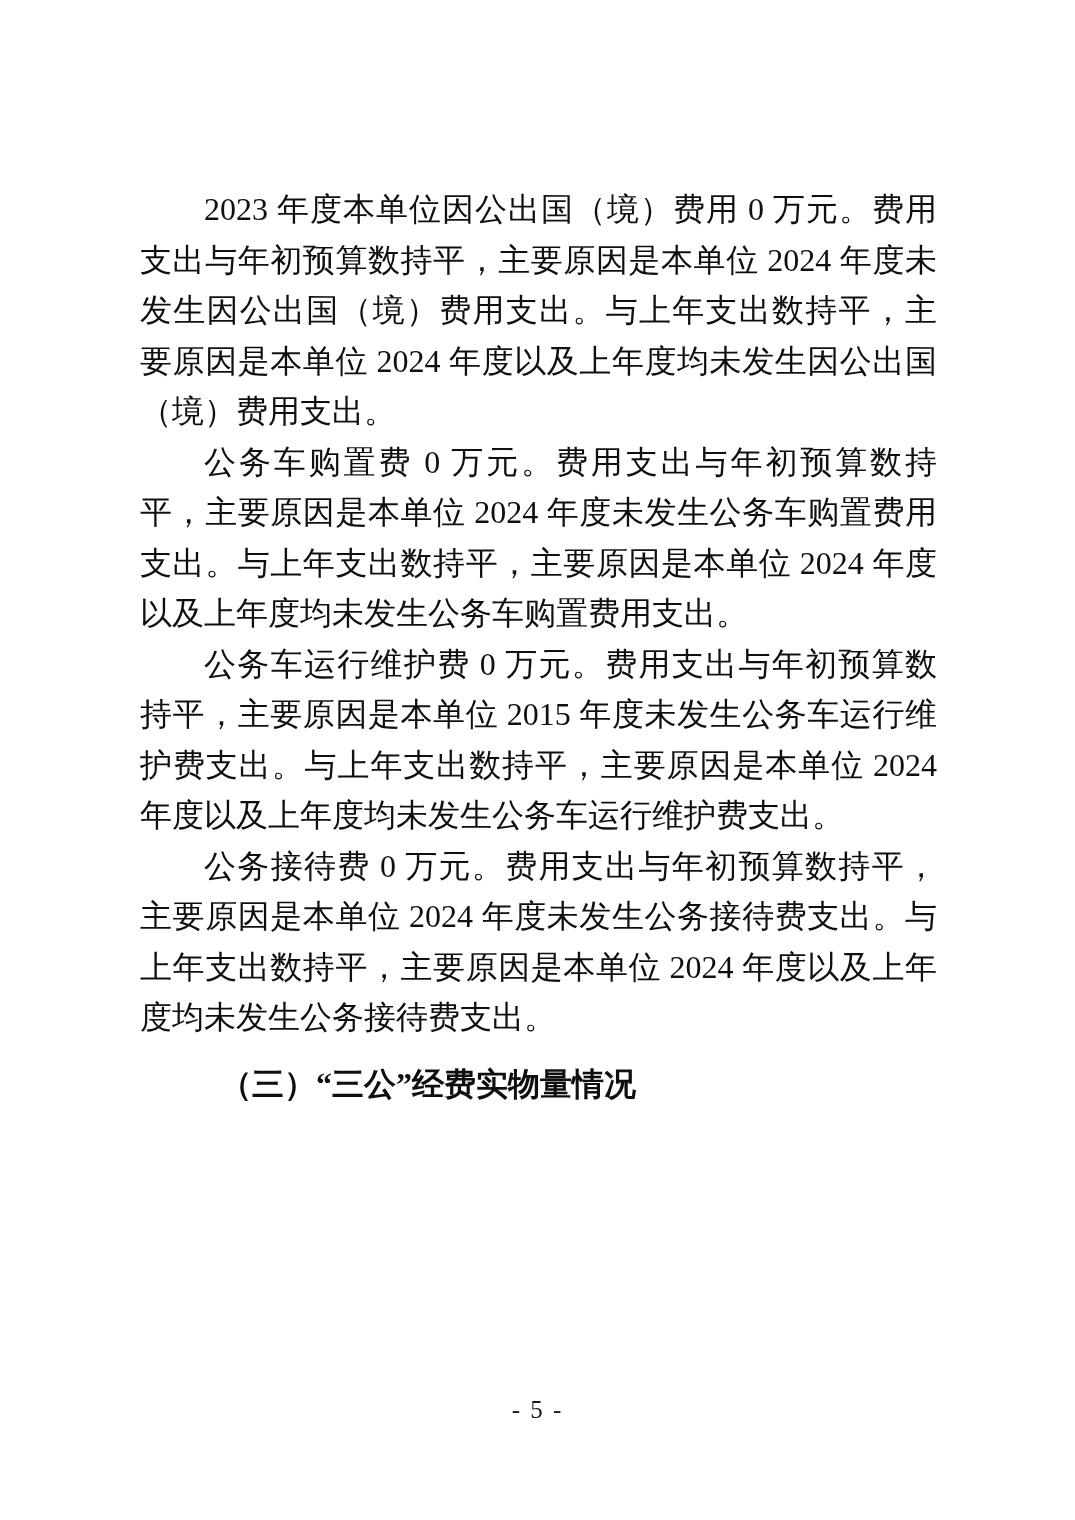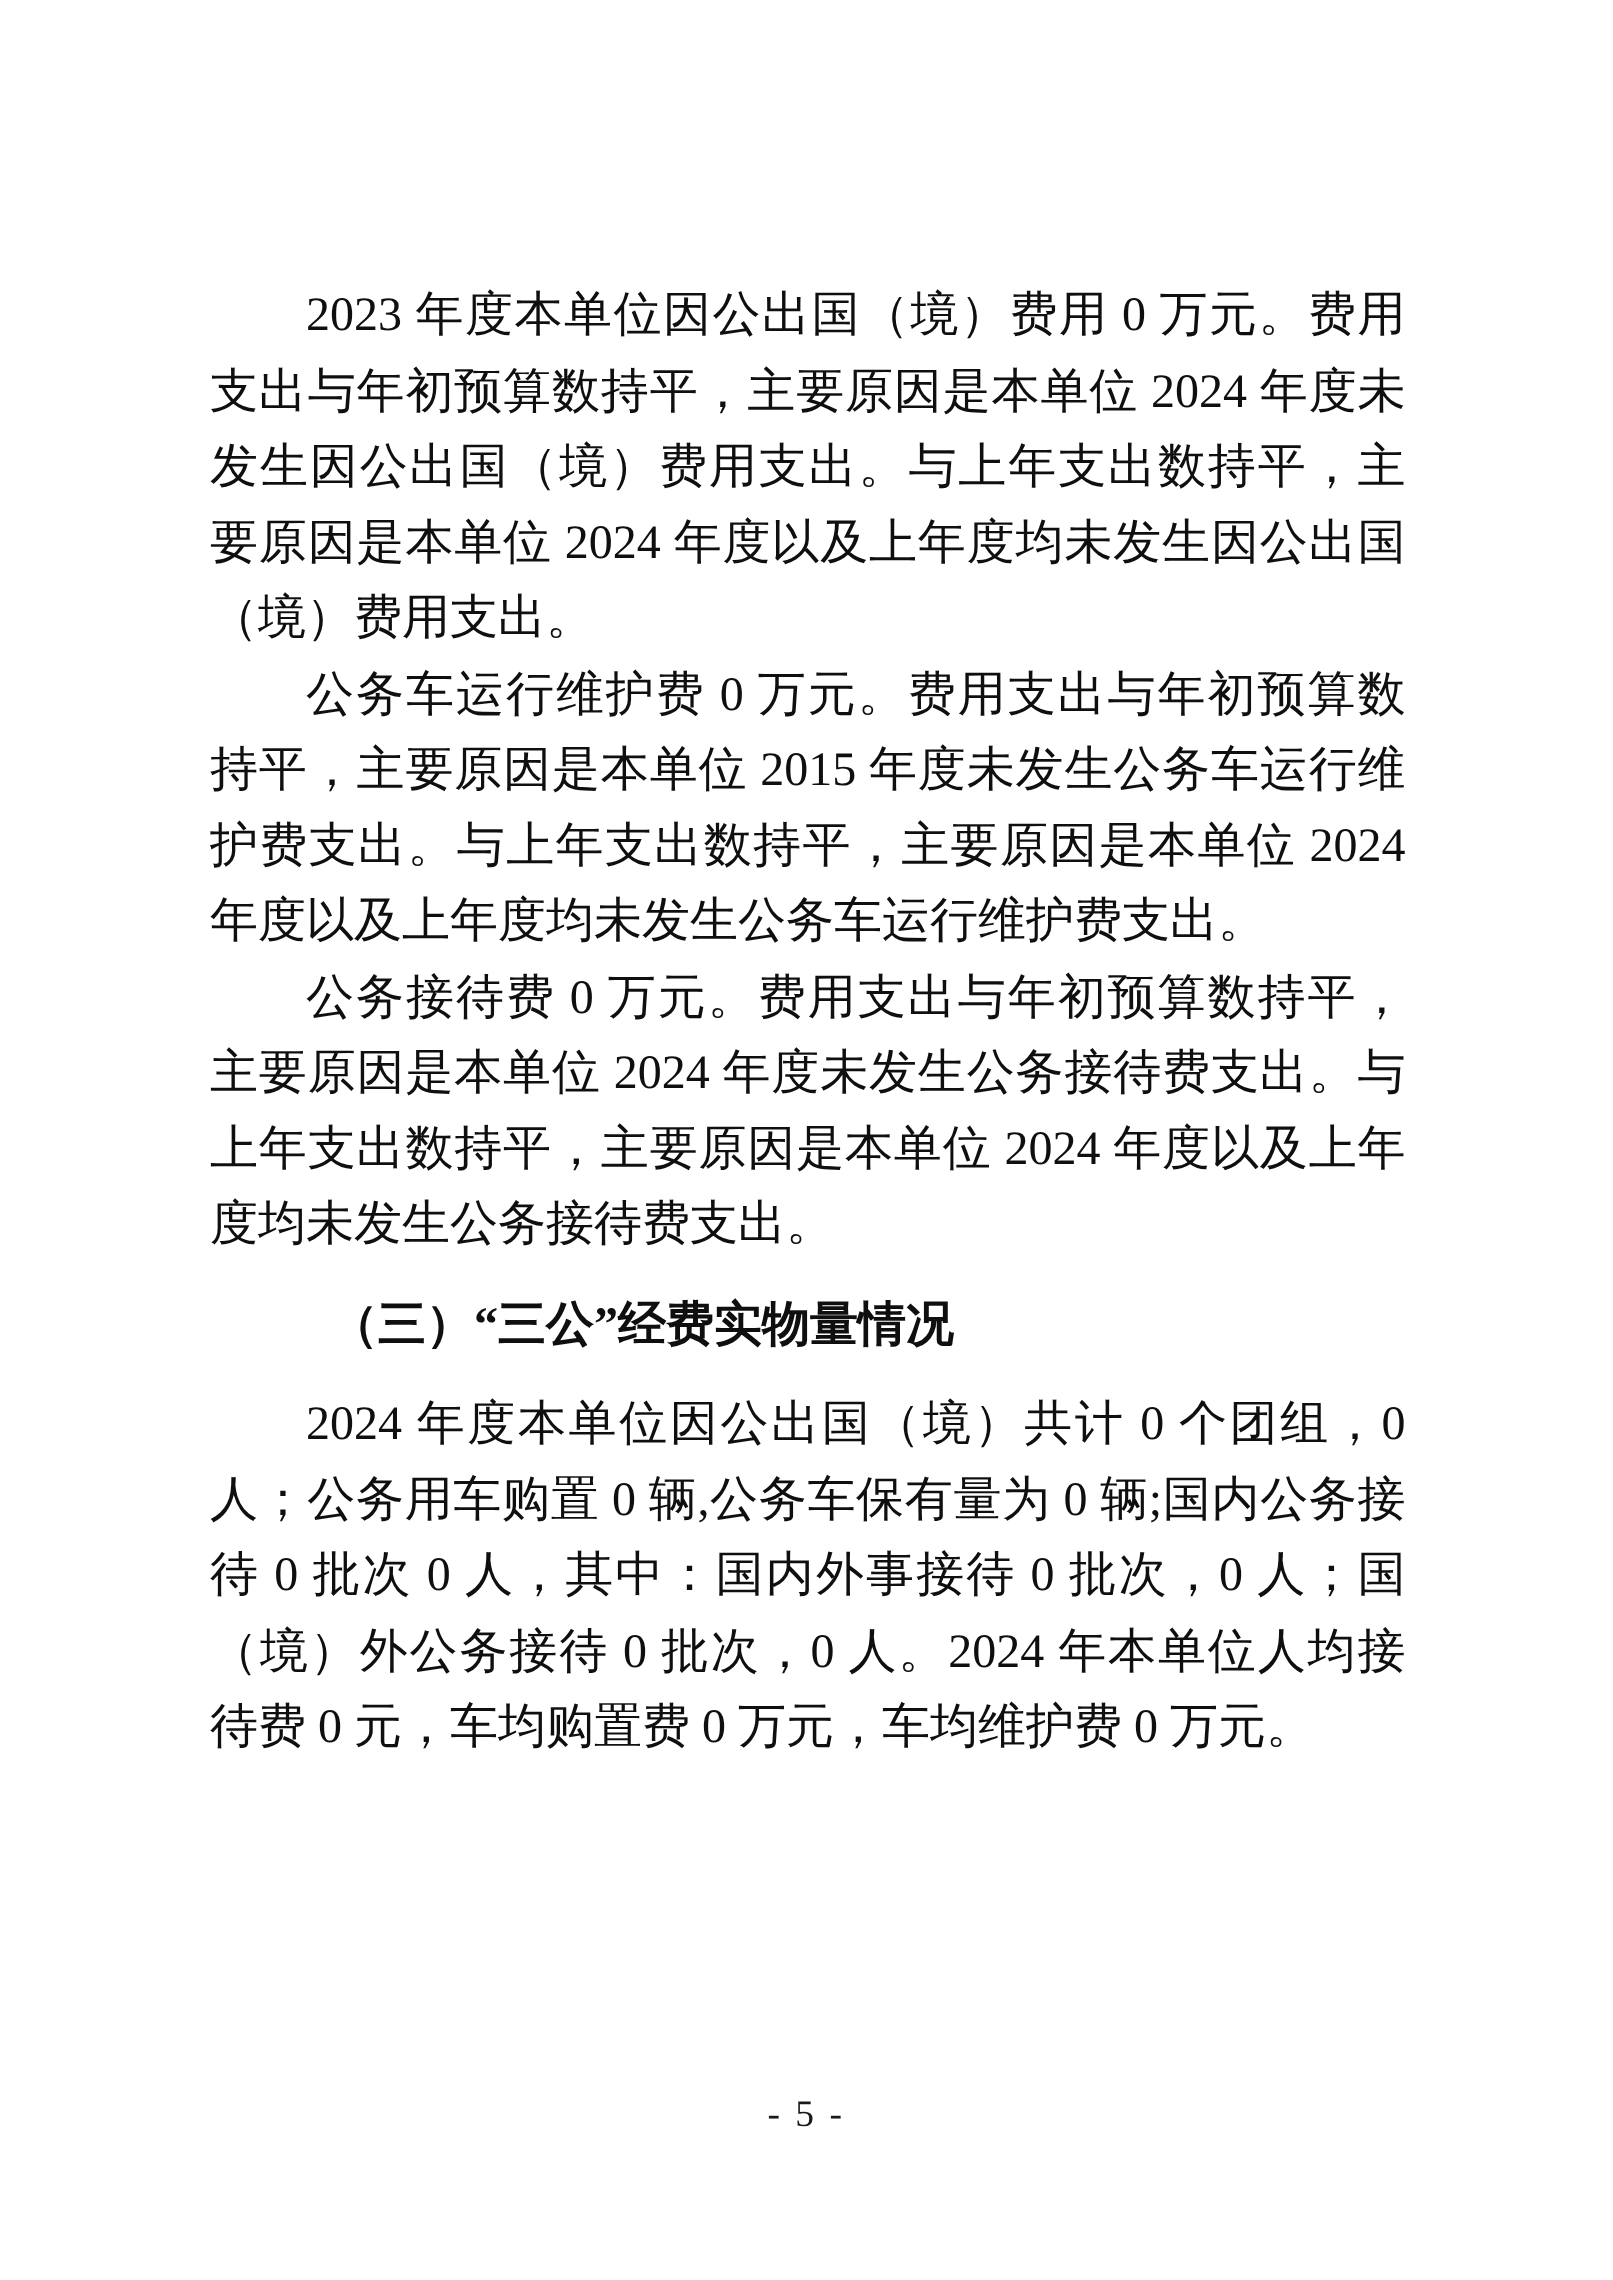--- a/index.html
+++ b/index.html
@@ -50,22 +50,22 @@
     color: #1a1a1a;
     letter-spacing: 2px;
   }
 </style>
 </head>
 <body>
 
 <div class="page">
   <main class="content">
     <p class="para">2023 年度本单位因公出国（境）费用 0 万元。费用支出与年初预算数持平，主要原因是本单位 2024 年度未发生因公出国（境）费用支出。与上年支出数持平，主要原因是本单位 2024 年度以及上年度均未发生因公出国（境）费用支出。</p>
+    <p class="para">公务车购置费 0 万元。费用支出与年初预算数持平，主要原因是本单位 2024 年度未发生公务车购置费用支出。与上年支出数持平，主要原因是本单位 2024 年度以及上年度均未发生公务车购置费用支出。</p>
     <p class="para">公务车运行维护费 0 万元。费用支出与年初预算数持平，主要原因是本单位 2015 年度未发生公务车运行维护费支出。与上年支出数持平，主要原因是本单位 2024 年度以及上年度均未发生公务车运行维护费支出。</p>
     <p class="para">公务接待费 0 万元。费用支出与年初预算数持平，主要原因是本单位 2024 年度未发生公务接待费支出。与上年支出数持平，主要原因是本单位 2024 年度以及上年度均未发生公务接待费支出。</p>
     <h3 class="heading">（三）“三公”经费实物量情况</h3>
-    <p class="para">2024 年度本单位因公出国（境）共计 0 个团组，0 人；公务用车购置 0 辆,公务车保有量为 0 辆;国内公务接待 0 批次 0 人，其中：国内外事接待 0 批次，0 人；国（境）外公务接待 0 批次，0 人。2024 年本单位人均接待费 0 元，车均购置费 0 万元，车均维护费 0 万元。</p>
   </main>
 
   <footer class="footer">
     <span>- 5 -</span>
   </footer>
 </div>
 
 </body></html>

